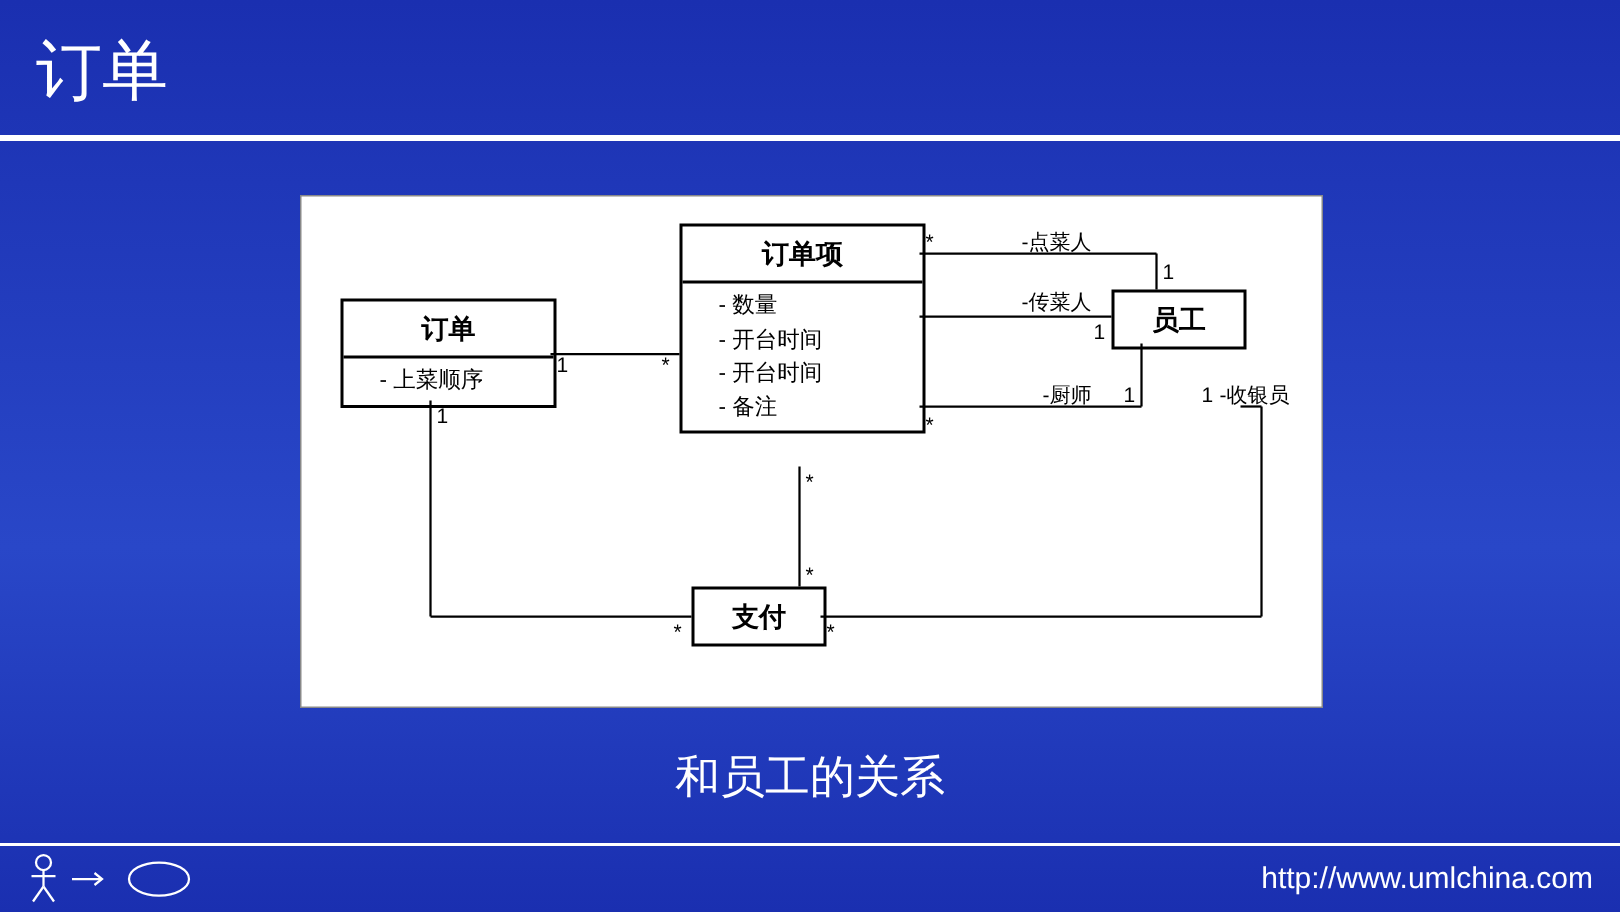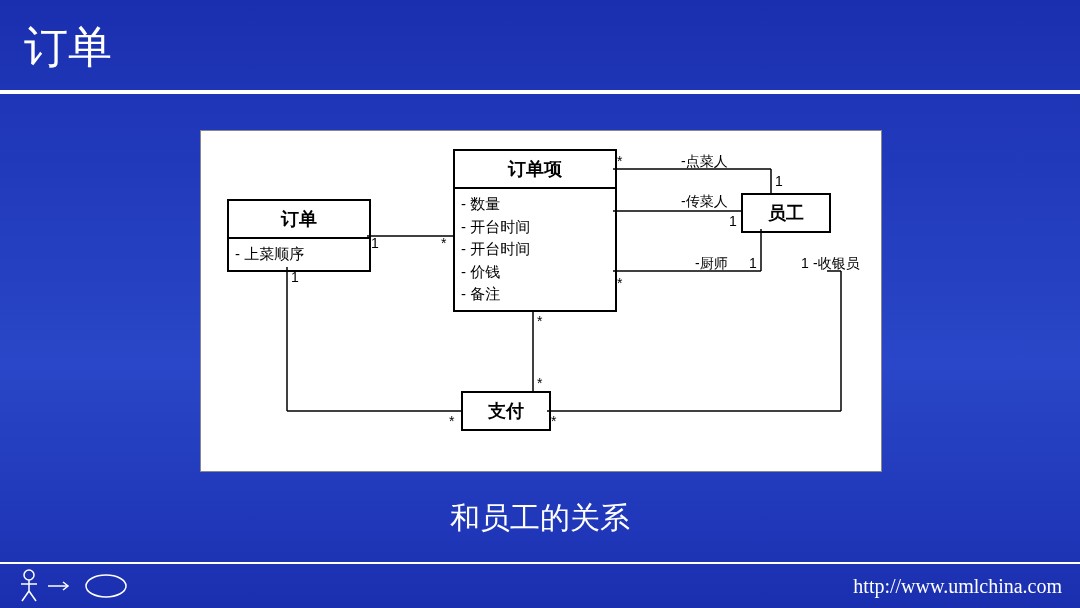--- a/index.html
+++ b/index.html
@@ -2,27 +2,27 @@
 <html><head>
 <meta charset="utf-8">
 <style>
   html,body{margin:0;padding:0;width:1080px;height:608px;font-family:"Microsoft YaHei","SimSun",sans-serif;overflow:hidden}
   .slide{position:relative;width:1080px;height:608px;background:linear-gradient(180deg,#1a2fb0 0%,#2947c8 60%,#1a2fb0 100%)}
   .title{position:absolute;left:24px;top:18px;color:#fff;font-size:44px;font-weight:400}
   .hr{position:absolute;left:0;top:90px;width:100%;height:4px;background:#fff}
   .diagram{position:absolute;left:200px;top:130px;width:680px;height:340px;background:#fff;border:1px solid #888}
   .cls{position:absolute;background:#fff;border:2px solid #000;}
   .cls .hd{font-weight:700;text-align:center;padding:6px 8px;border-bottom:2px solid #000;font-size:18px}
-  .cls .bd{padding:4px 6px;font-size:15px;line-height:1.5}
+  .cls .bd{padding:4px 24px;font-size:15px;line-height:1.5}
   .cls .bd div::before{content:"-  ";}
   svg.lines{position:absolute;left:0;top:0;width:680px;height:340px;pointer-events:none}
   .lbl{position:absolute;font-size:14px;color:#000}
   .caption{position:absolute;width:100%;text-align:center;top:498px;color:#fff;font-size:30px}
   .footer{position:absolute;left:0;bottom:0;width:100%;height:46px;border-top:2px solid #fff;display:flex;align-items:center;justify-content:space-between;padding:0 18px;box-sizing:border-box;color:#fff}
-  .footer a{color:#fff;text-decoration:none;font-size:20px;font-family:Liberation Serif, serif}
+  .footer a{color:#fff;text-decoration:none;font-size:20px;font-family:Liberation Sans, sans-serif}
   .actor-icon{display:flex;align-items:center;gap:8px}
 </style>
 </head>
 <body>
 
 <div class="slide">
   <div class="title">订单</div>
   <div class="hr"></div>
 
   <div class="diagram">
@@ -33,21 +33,20 @@
         <div>上菜顺序</div>
       </div>
     </div>
 
     <div class="cls" style="left:252px;top:18px;width:160px">
       <div class="hd">订单项</div>
       <div class="bd">
         <div>数量</div>
         <div>开台时间</div>
         <div>开台时间</div>
-        <div>价钱</div>
         <div>备注</div>
       </div>
     </div>
 
     <div class="cls" style="left:540px;top:62px;width:86px">
       <div class="hd" style="border-bottom:none">员工</div>
     </div>
 
     <div class="cls" style="left:260px;top:260px;width:86px">
       <div class="hd" style="border-bottom:none">支付</div>

